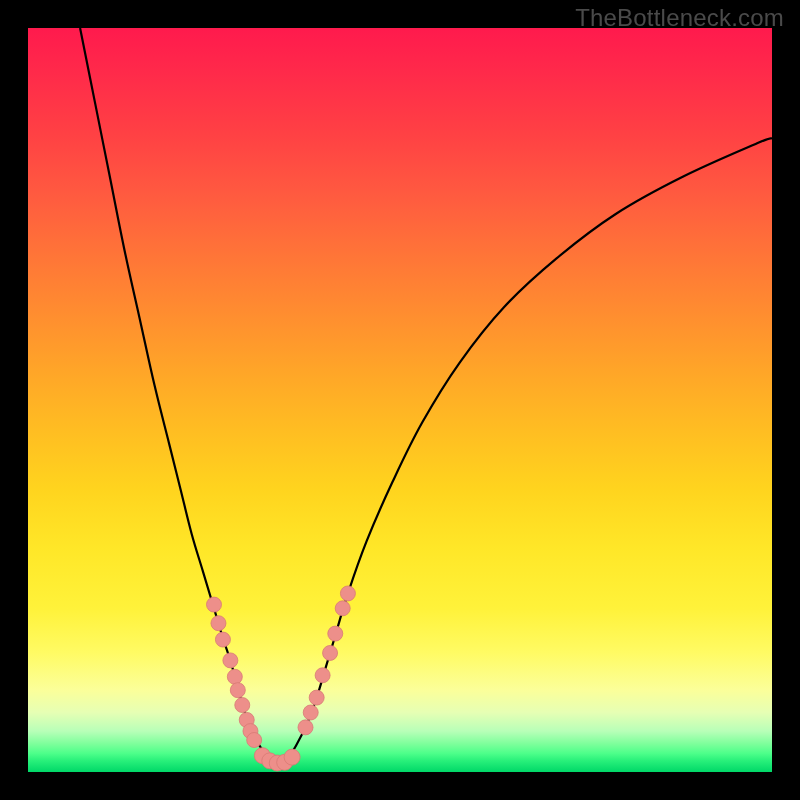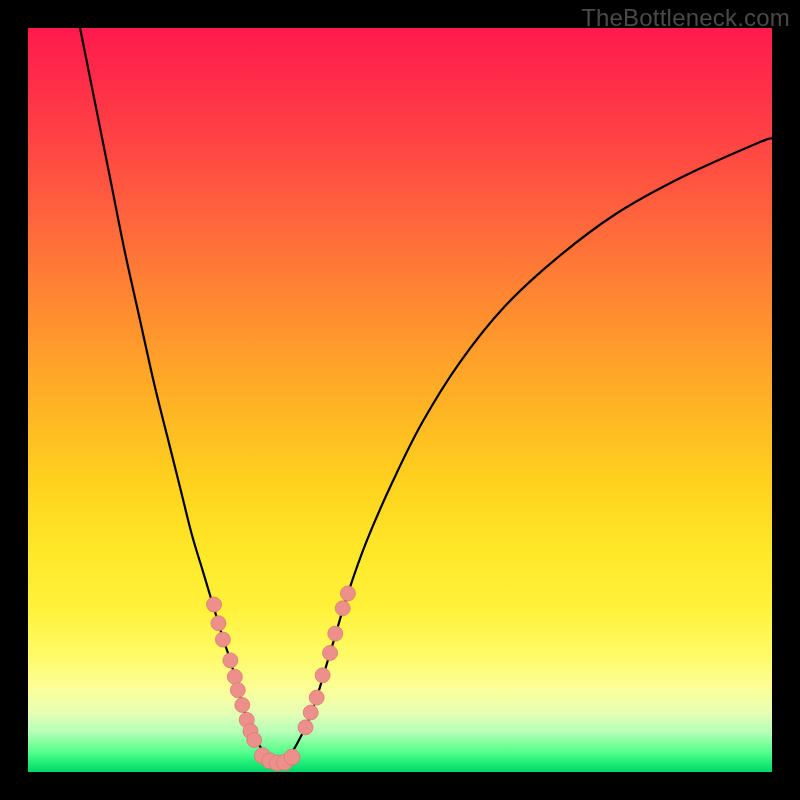--- a/index.html
+++ b/index.html
@@ -52,21 +52,21 @@
       #b8ffb8 94.5%,
       #7aff9a 96.3%,
       #4dff8a 97.5%,
       #28f07a 98.5%,
       #00d868 100%
     );
   }
   .watermark {
     position: absolute;
     top: 4px;
-    right: 10px;
+    right: 16px;
     color: #4a4a4a;
     font-size: 24px;
     font-weight: 500;
     letter-spacing: 0.2px;
   }
   svg.curves {
     position: absolute;
     left: 0;
     top: 0;
     width: 100%;

